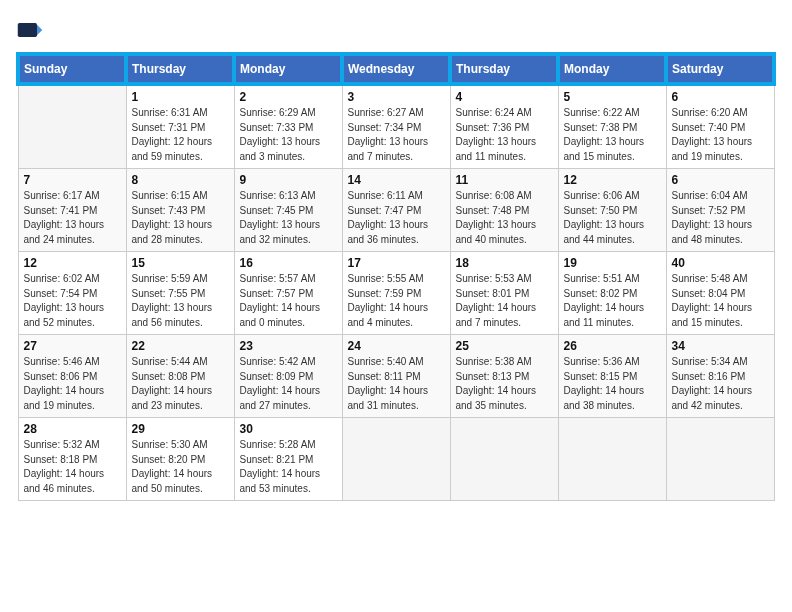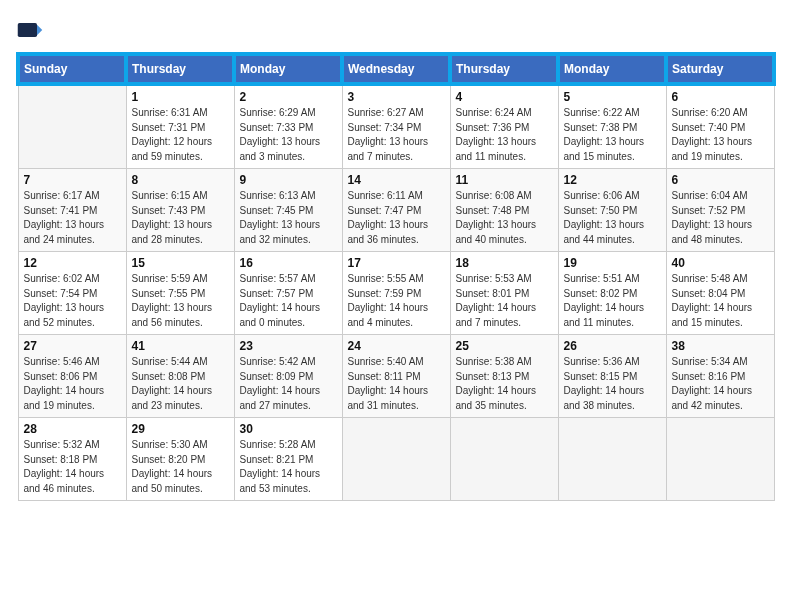--- a/index.html
+++ b/index.html
@@ -210,41 +210,41 @@
           <span class="day-num">40</span>
           <div class="day-detail">Sunrise: 5:48 AM<br>Sunset: 8:04 PM<br>Daylight: 14 hours<br>and 15 minutes.</div>
         </td>
       </tr>
       <tr>
         <td>
           <span class="day-num">27</span>
           <div class="day-detail">Sunrise: 5:46 AM<br>Sunset: 8:06 PM<br>Daylight: 14 hours<br>and 19 minutes.</div>
         </td>
         <td>
-          <span class="day-num">41</span>
+          <span class="day-num">22</span>
           <div class="day-detail">Sunrise: 5:44 AM<br>Sunset: 8:08 PM<br>Daylight: 14 hours<br>and 23 minutes.</div>
         </td>
         <td>
           <span class="day-num">23</span>
           <div class="day-detail">Sunrise: 5:42 AM<br>Sunset: 8:09 PM<br>Daylight: 14 hours<br>and 27 minutes.</div>
         </td>
         <td>
           <span class="day-num">24</span>
           <div class="day-detail">Sunrise: 5:40 AM<br>Sunset: 8:11 PM<br>Daylight: 14 hours<br>and 31 minutes.</div>
         </td>
         <td>
           <span class="day-num">25</span>
           <div class="day-detail">Sunrise: 5:38 AM<br>Sunset: 8:13 PM<br>Daylight: 14 hours<br>and 35 minutes.</div>
         </td>
         <td>
           <span class="day-num">26</span>
           <div class="day-detail">Sunrise: 5:36 AM<br>Sunset: 8:15 PM<br>Daylight: 14 hours<br>and 38 minutes.</div>
         </td>
         <td>
-          <span class="day-num">38</span>
+          <span class="day-num">34</span>
           <div class="day-detail">Sunrise: 5:34 AM<br>Sunset: 8:16 PM<br>Daylight: 14 hours<br>and 42 minutes.</div>
         </td>
       </tr>
       <tr>
         <td>
           <span class="day-num">28</span>
           <div class="day-detail">Sunrise: 5:32 AM<br>Sunset: 8:18 PM<br>Daylight: 14 hours<br>and 46 minutes.</div>
         </td>
         <td>
           <span class="day-num">29</span>

